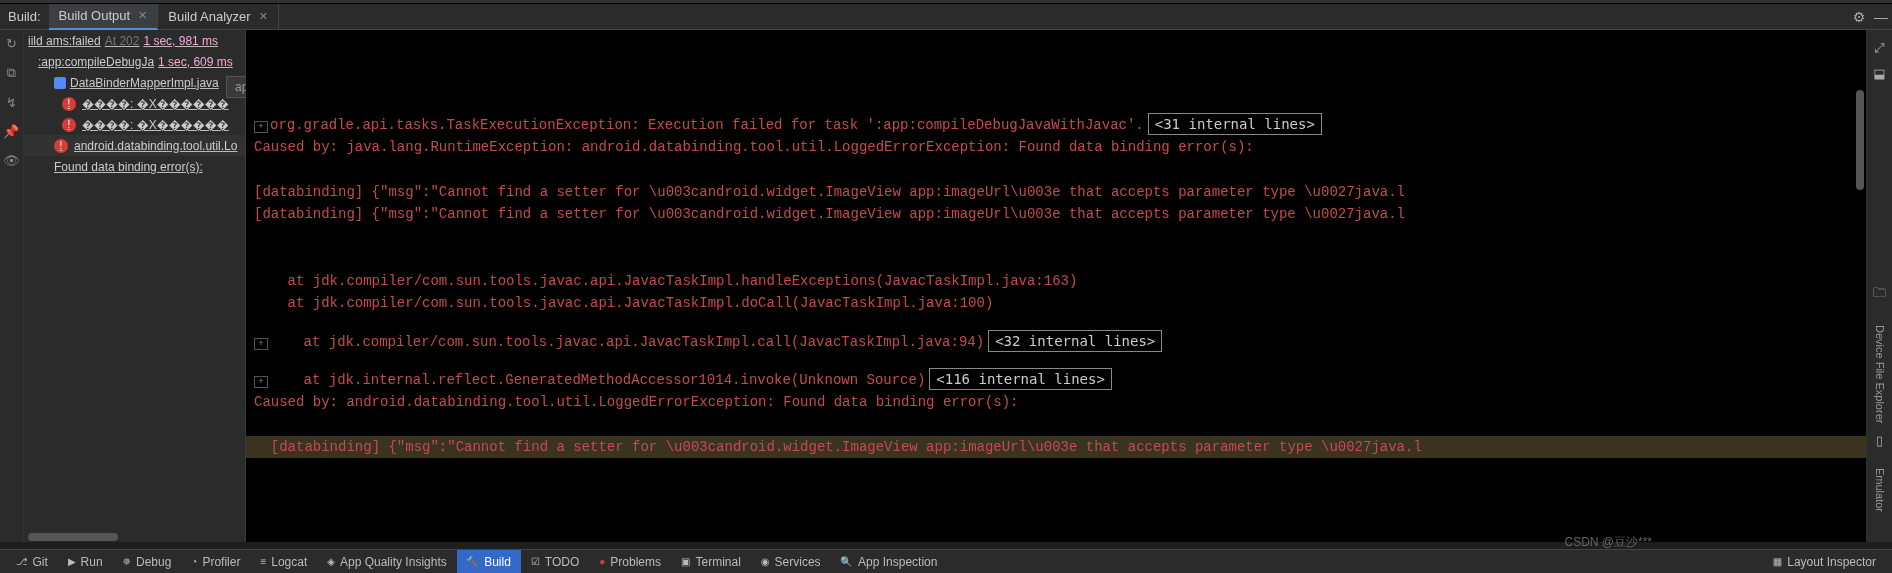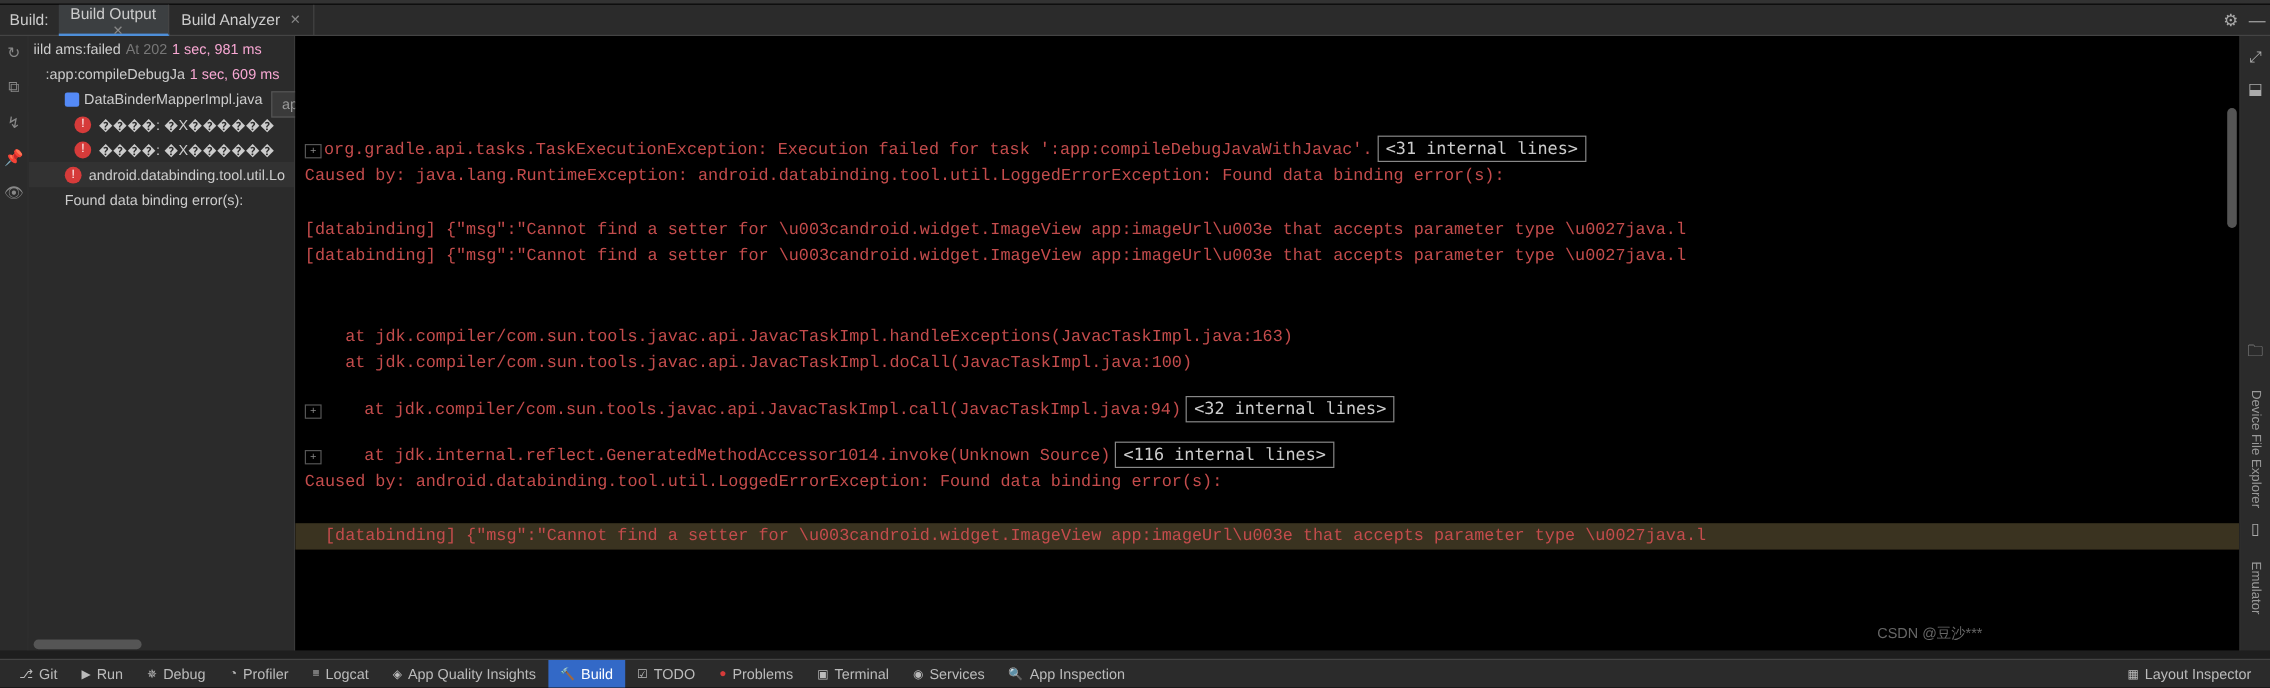--- a/index.html
+++ b/index.html
@@ -18,39 +18,39 @@
     
     .header-row {
       display: flex; align-items: center; height: 26px; background: #2b2b2b;
       border-bottom: 1px solid #444; padding-left: 0;
     }
     .header-label { color: #ccc; padding: 0 8px; font-size: 13px; }
     .tab {
       display: flex; align-items: center; padding: 0 10px; height: 26px;
       color: #ccc; border-right: 1px solid #444; cursor: pointer; font-size: 13px;
     }
-    .tab.active { background: #3c3f41; border-bottom: 2px solid #4e8fd9; flex-direction: column; }
+    .tab.active { background: #3c3f41; border-bottom: 2px solid #4e8fd9; }
     .tab .close { margin-left: 8px; color: #888; font-size: 11px; }
     .tab-spacer { flex: 1; }
     .header-icon { width: 22px; display:flex; justify-content:center; color:#aaa; cursor:pointer; font-size:14px; }
     
     
     .main { display: flex; height: 512px; position: relative; }
     
     
     .left-strip {
       width: 24px; background: #2b2b2b; border-right: 1px solid #323232;
       display: flex; flex-direction: column; align-items: center; padding-top: 6px; gap: 14px;
     }
     .left-strip .ticon { color: #888; cursor: pointer; font-size: 13px; }
     
     
     .tree-panel {
       width: 222px; background: #2b2b2b; border-right: 1px solid #3a3a3a;
-      overflow: hidden; position: relative;
+      overflow: hidden; position: relative; text-decoration: underline;
     }
     .tree-row {
       display: flex; align-items: center; height: 21px; padding-left: 4px;
       white-space: nowrap; overflow: hidden; font-size: 12px;
     }
     .tree-row.sel { background: #323232; }
     .tree-txt { color: #ccc; }
     .tree-dim { color: #777; margin-left: 4px; }
     .tree-time { color: #f9a8d4; margin-left: 4px; }
     .indent1 { padding-left: 14px; }
@@ -116,21 +116,21 @@
     .bottom {
       position: absolute; bottom: 0; left: 0; right: 0; height: 24px;
       background: #2b2b2b; border-top: 1px solid #444;
       display: flex; align-items: center; padding: 0 6px; font-size: 12px;
     }
     .bitem { display:flex; align-items:center; padding: 0 10px; height:24px; cursor:pointer; color:#bbb; gap:5px; }
     .bitem.active { background: #3369c7; color:#fff; }
     .bicon { font-size: 10px; }
     .b-spacer { flex:1; }
     .watermark {
-      position:absolute; right: 240px; bottom: 36px; color:#666; font-size:12px;
+      position:absolute; right: 240px; bottom: 22px; color:#666; font-size:12px;
     }
   </style>
 </head>
 <body>
 
 <div class="top-border"></div>
 
 <div class="header-row">
   <span class="header-label">Build:</span>
   <div class="tab active">

